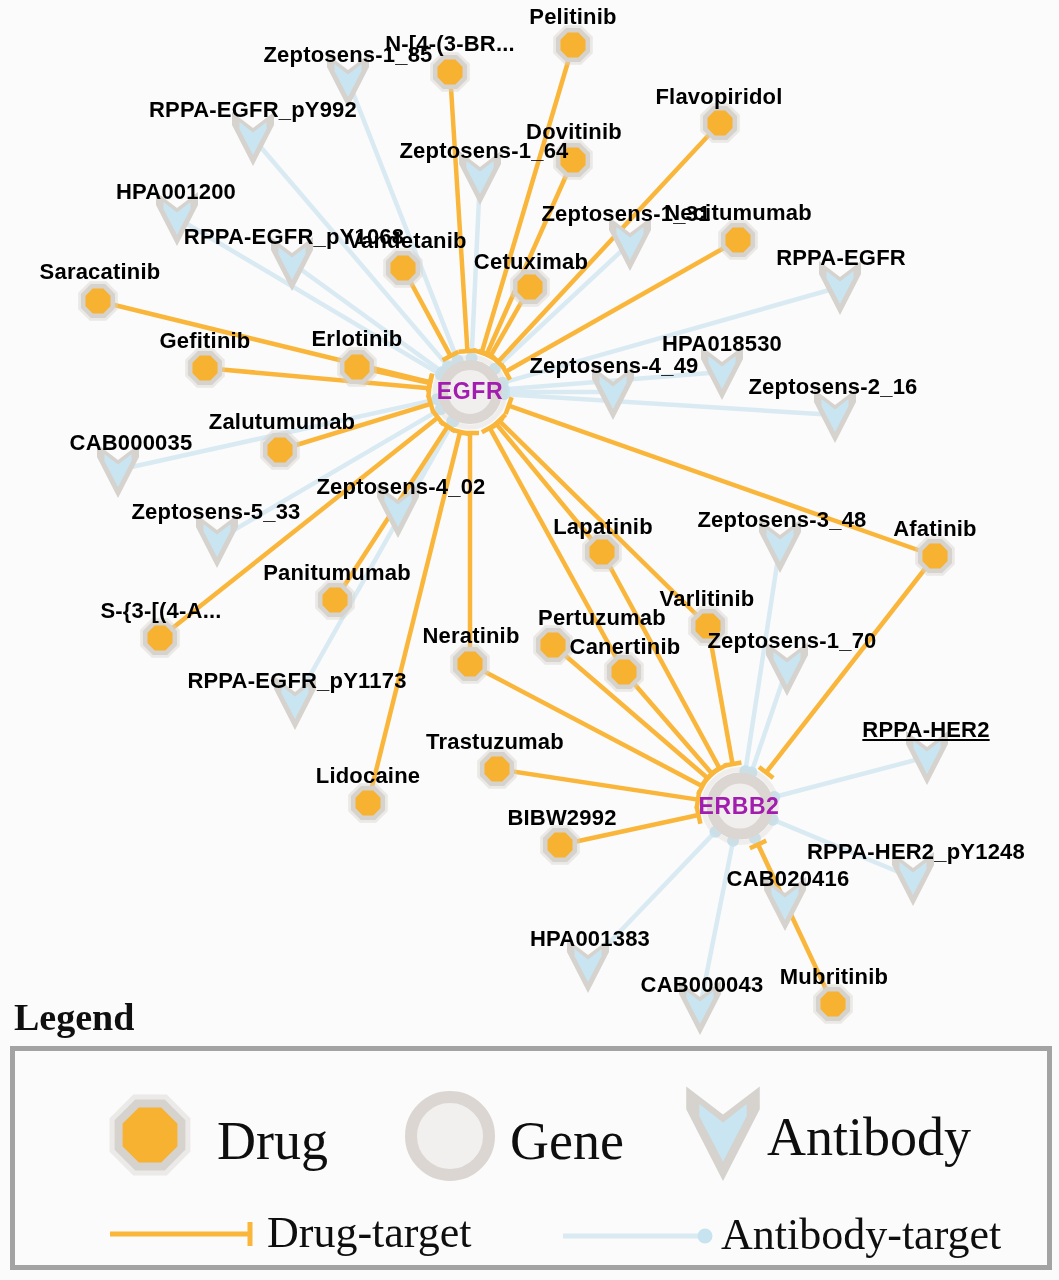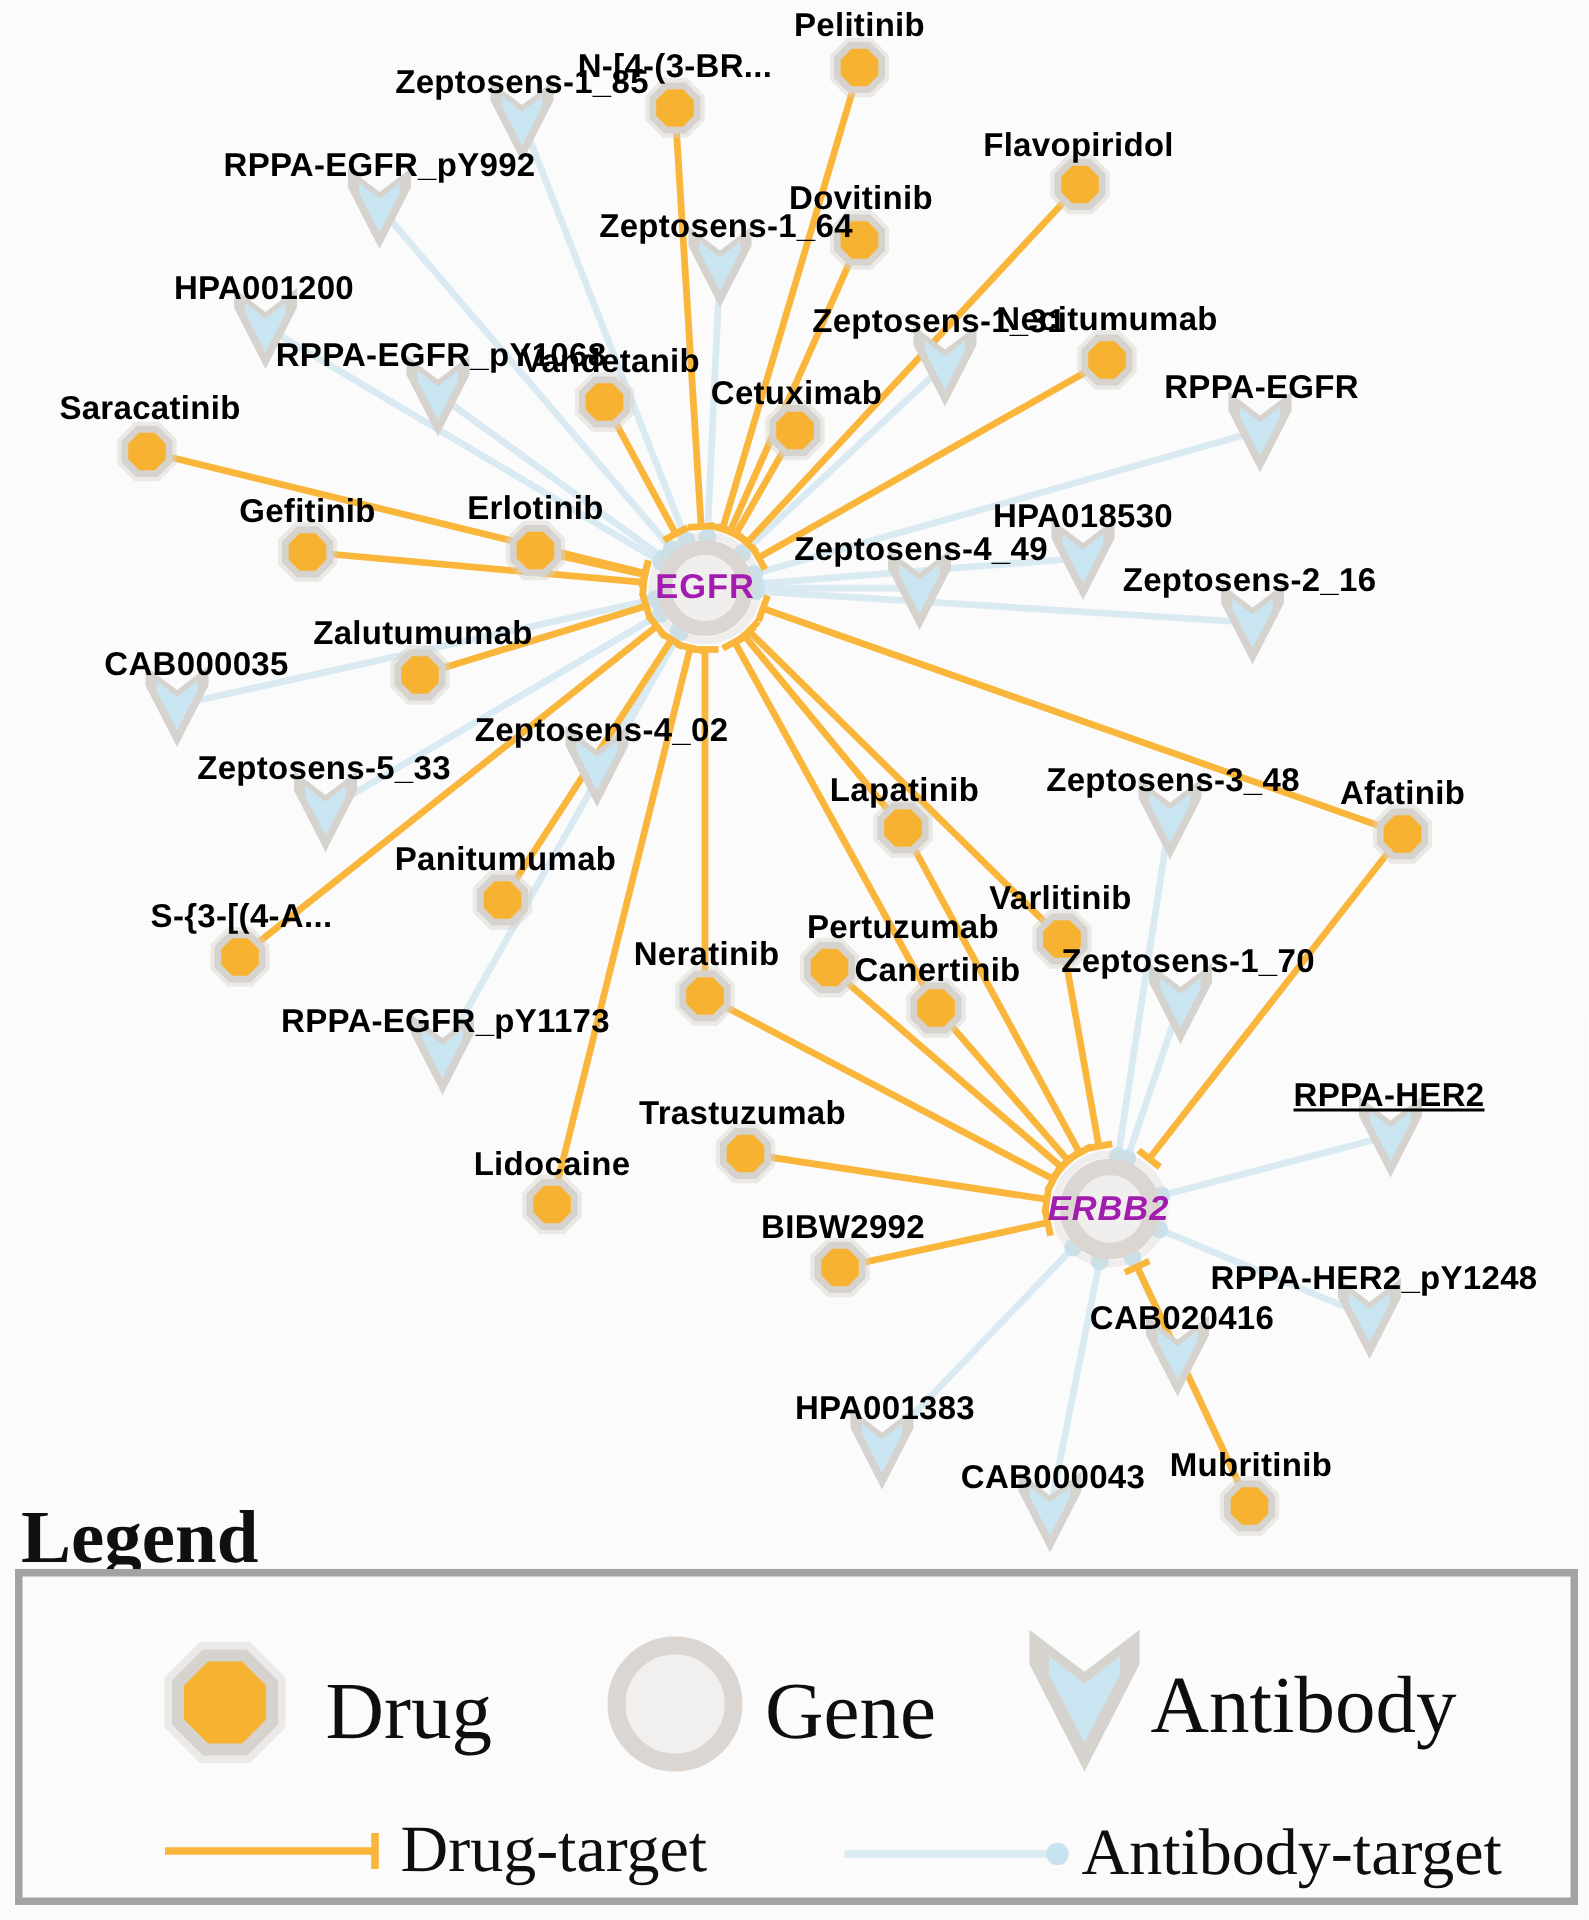--- a/index.html
+++ b/index.html
@@ -3,21 +3,21 @@
 <meta charset="utf-8">
 <style>
   html,body{margin:0;padding:0;background:#ffffff;}
   .stage{position:relative;width:1059px;height:1280px;background:#FBFBFB;overflow:hidden;
          font-family:"Liberation Sans",sans-serif;}
   #net{position:absolute;left:0;top:0;}
   .nlabel{position:absolute;transform:translate(-50%,-50%);font-weight:bold;font-size:22px;
           color:#000000;white-space:nowrap;letter-spacing:.2px;}
   .glabel{font-size:23px;color:#a21caf;letter-spacing:.6px;}
   .legend-title{position:absolute;left:14px;top:995px;font-family:"Liberation Serif",serif;
-                font-weight:bold;font-size:50px;color:#0F0F0F;}
+                font-weight:bold;font-size:38px;color:#0F0F0F;}
   .legend-box{position:absolute;left:10px;top:1046px;width:1032px;height:214px;
               border:5px solid #a3a3a3;background:#FBFBFB;}
   .lg-item{position:absolute;}
   .lg-label{position:absolute;font-family:"Liberation Serif",serif;font-size:54px;color:#0E0E0E;
             transform:translateY(-54%);white-space:nowrap;}
   .lg-small{font-size:44px;}
 </style>
 </head>
 <body>
 
@@ -449,21 +449,21 @@
       <div class="nlabel" style="left: 707px; top: 599px;">Varlitinib</div>
       <div class="nlabel" style="left: 935px; top: 529px;">Afatinib</div>
       <div class="nlabel" style="left: 471px; top: 636px;">Neratinib</div>
       <div class="nlabel" style="left: 576px; top: 618px; margin-left: 26px;">Pertuzumab</div>
       <div class="nlabel" style="left: 625px; top: 647px;">Canertinib</div>
       <div class="nlabel" style="left: 495px; top: 742px;">Trastuzumab</div>
       <div class="nlabel" style="left: 368px; top: 776px;">Lidocaine</div>
       <div class="nlabel" style="left: 562px; top: 818px;">BIBW2992</div>
       <div class="nlabel" style="left: 834px; top: 977px;">Mubritinib</div>
       <div class="nlabel glabel" style="left: 470px; top: 391px;">EGFR</div>
-      <div class="nlabel glabel" style="left: 739px; top: 806px; font-style: italic;">ERBB2</div>
+      <div class="nlabel glabel" style="left: 739px; top: 806px;">ERBB2</div>
     </div>
 
   <div class="legend-title">Legend</div>
 
   <div class="legend-box">
 
     <svg class="lg-item" style="left:81px;top:30px;" width="108" height="108" viewBox="-54 -54 108 108">
       <polygon id="lg-oct-glow" fill="none" stroke="rgba(214,210,205,0.40)" stroke-width="18" points="31.41,13.01 13.01,31.41 -13.01,31.41 -31.41,13.01 -31.41,-13.01 -13.01,-31.41 13.01,-31.41 31.41,-13.01"></polygon>
       <polygon id="lg-oct" fill="#F7B232" stroke="#D6D2CD" stroke-width="8" points="31.41,13.01 13.01,31.41 -13.01,31.41 -31.41,13.01 -31.41,-13.01 -13.01,-31.41 13.01,-31.41 31.41,-13.01"></polygon>
     </svg>

